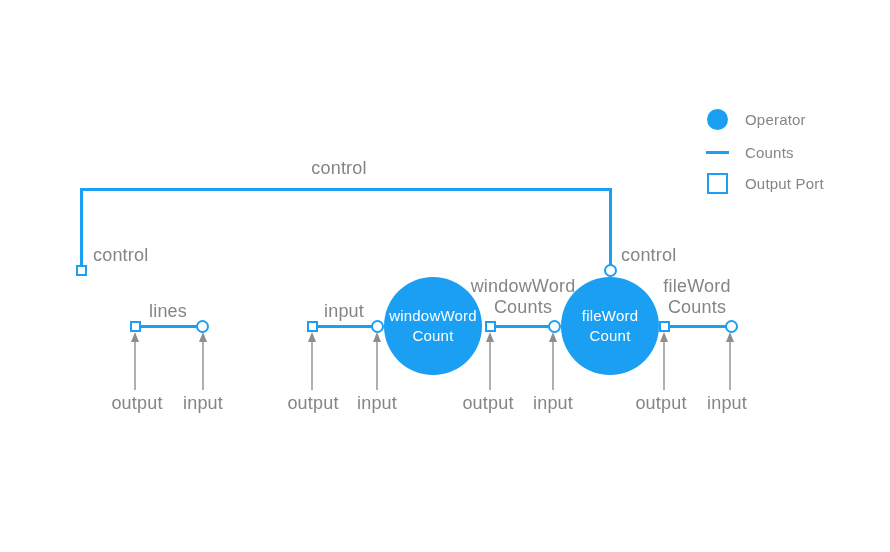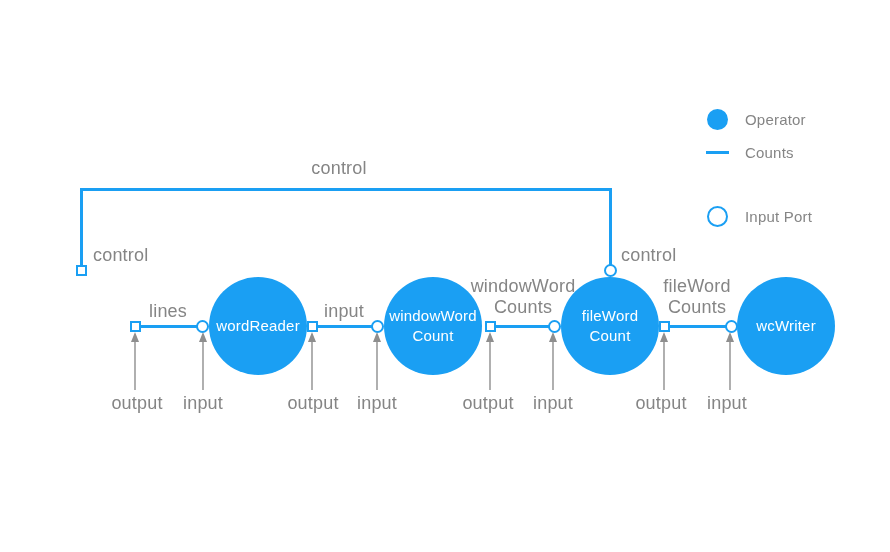--- a/index.html
+++ b/index.html
@@ -130,33 +130,27 @@
   <div class="lbl centered" style="left:344px;top:301px;">input</div>
   <div class="lbl centered" style="left:523px;top:276px;">
     <div>windowWord</div>
     <div>Counts</div>
   </div>
   <div class="lbl centered" style="left:697px;top:276px;">
     <div>fileWord</div>
     <div>Counts</div>
   </div>
 
-  <div class="operator" style="left:209px;top:277px;">
-    <span class="op-label">wordReader</span>
-  </div>
   <div class="operator" style="left:384px;top:277px;">
     <span class="op-label">windowWord</span>
     <span class="op-label">Count</span>
   </div>
   <div class="operator" style="left:561px;top:277px;">
     <span class="op-label">fileWord</span>
     <span class="op-label">Count</span>
-  </div>
-  <div class="operator" style="left:737px;top:277px;">
-    <span class="op-label">wcWriter</span>
   </div>
 
   <div class="port-square" style="left:129.5px;top:320.5px;"></div>
   <div class="port-circle" style="left:195.5px;top:319.5px;"></div>
   <div class="port-square" style="left:306.5px;top:320.5px;"></div>
   <div class="port-circle" style="left:370.5px;top:319.5px;"></div>
   <div class="port-square" style="left:484.5px;top:320.5px;"></div>
   <div class="port-circle" style="left:547.5px;top:319.5px;"></div>
   <div class="port-square" style="left:658.5px;top:320.5px;"></div>
   <div class="port-circle" style="left:724.5px;top:319.5px;"></div>
@@ -211,20 +205,20 @@
         <span class="sw-operator"></span>
       </span>
     <span class="legend-label">Operator</span>
   </div>
   <div class="legend-row" style="left:706px;top:141px;">
     <span class="legend-swatch">
         <span class="sw-stream"></span>
       </span>
     <span class="legend-label">Counts</span>
   </div>
-  <div class="legend-row" style="left:706px;top:205px;">
+  <div class="legend-row" style="left:706px;top:172.5px;">
     <span class="legend-swatch">
-        <span class="sw-input"></span>
+        <span class="sw-output"></span>
       </span>
-    <span class="legend-label">Input Port</span>
+    <span class="legend-label">Output Port</span>
   </div>
 
 </div>
 
 </body></html>

